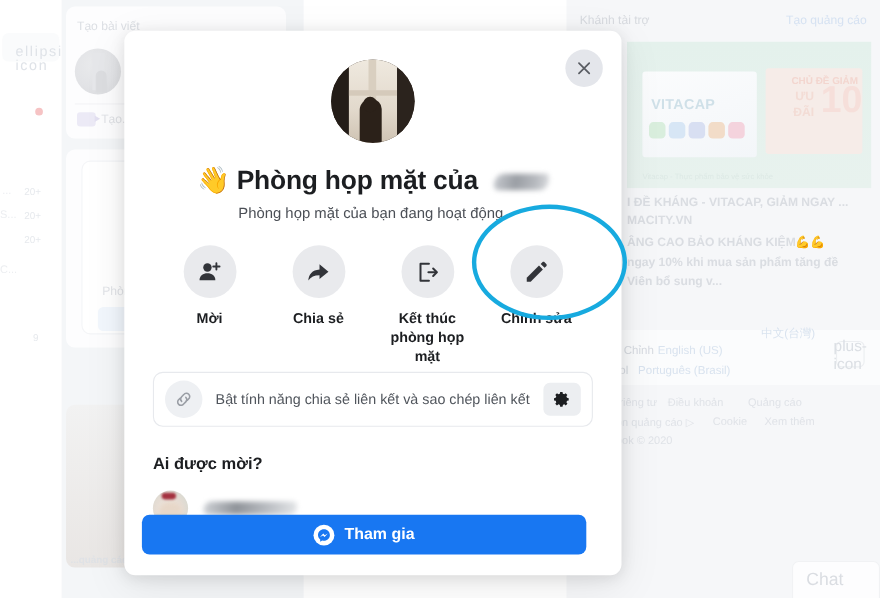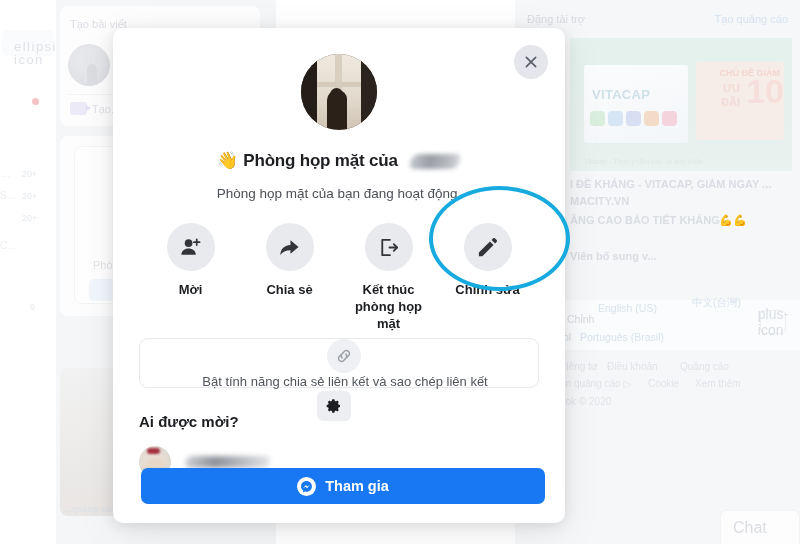--- a/index.html
+++ b/index.html
@@ -153,21 +153,21 @@
   .m-avatar .frame { position:absolute; left:34px; top:0; width:7px; height:76px; background:#d9cfc0; }
   .m-avatar .sill { position:absolute; left:16px; top:28px; width:44px; height:5px; background:#d5cabb; }
   .m-avatar .person {
     position:absolute; left:26px; bottom:0; width:20px; height:40px;
     background:#2b2119; border-radius:10px 9px 0 0;
   }
   .m-avatar .head { position:absolute; left:29px; bottom:28px; width:13px; height:14px; border-radius:50%; background:#2b2119; }
 
   .m-title {
     position:absolute; left:0; right:0; top:122px; text-align:center;
-    font-size:17px; font-weight:bold; color:#1c1e21; letter-spacing:-.2px;
+    font-size:24px; font-weight:bold; color:#1c1e21; letter-spacing:-.2px;
   }
   .m-title .redact {
     display:inline-block; vertical-align:middle; width:50px; height:15px; margin-left:8px;
     background: linear-gradient(100deg,#c9ccd1 0%, #9a9ea4 40%, #b7babf 75%, #dcdee1 100%);
     border-radius:10px 3px 9px 4px; filter: blur(2.2px);
   }
   .m-sub {
     position:absolute; left:0; right:0; top:158px; text-align:center;
     font-size:13.5px; color:#4b4f56;
   }
@@ -188,21 +188,21 @@
   
   .highlight {
     position:absolute; left:429px; top:186px; width:141px; height:105px;
     border:4px solid #17aadf; border-radius:50%;
     pointer-events:none;
   }
 
   
   .link-row {
     position:absolute; left:26px; top:310px; width:400px; height:50px;
-    border:1px solid #e7e9ed; border-radius:9px; display:flex; align-items:center;flex-direction:column;
+    border:1px solid #e7e9ed; border-radius:9px; display:flex; align-items:center;
   }
   .link-icon {
     margin-left:10px; width:34px; height:34px; border-radius:50%; background:#eef0f3;
     display:flex; align-items:center; justify-content:center; flex:none;
   }
   .link-icon svg { width:18px; height:18px; }
   .link-texts { margin-left:12px; flex:1; }
   .link-main { font-size:13px; color:#50555c; line-height:1.35; }
   .link-url { font-size:13.5px; color:#b7bbc1; line-height:1.4; }
   .gear-btn {
@@ -222,21 +222,21 @@
   .inv-avatar .red { position:absolute; left:8px; top:2px; width:13px; height:6px; border-radius:3px; background:#a43240; filter:blur(0.8px); }
   .inv-avatar .grn { position:absolute; left:3px; bottom:1px; width:26px; height:8px; background:#b9c7bb; filter:blur(1.6px); }
   .inv-name {
     margin-left:14px; width:85px; height:12px;
     background: linear-gradient(95deg,#cfd2d6 0%, #8f9399 35%, #bcbfc4 70%, #e4e6e8 100%);
     border-radius:8px 4px 7px 5px; filter: blur(2.4px);
   }
 
   
   .join-btn {
-    position:absolute; left:28px; bottom:19px; width:404px; height:36px;
+    position:absolute; left:16px; bottom:19px; width:404px; height:36px;
     background:#1877f2; border-radius:7px;
     display:flex; align-items:center; justify-content:center; cursor:pointer;
   }
   .join-icon { width:19px; height:19px; border-radius:50%; background:#ffffff; display:flex; align-items:center; justify-content:center; margin-right:9px; }
   .join-icon svg { width:13px; height:13px; }
   .join-label { color:#ffffff; font-size:14.5px; font-weight:bold; }
 </style>
 </head>
 <body>
 
@@ -294,21 +294,21 @@
       <div class="story-plus">+</div>
       <div class="story-card" style="left:140px; background:linear-gradient(180deg,#eeddd8,#e6d2cd);">
         <div class="story-name">Bong Bong</div>
       </div>
       <div class="story-card" style="left:202px; background:linear-gradient(180deg,#e7ddd6,#ddd0c8);">
         <div class="story-name">Huyền Ngọc</div>
       </div>
     </div>
 
     <div class="right-col">
-      <div class="rc-head-l">Đặng tài trợ</div>
+      <div class="rc-head-l">Khánh tài trợ</div>
       <div class="rc-head-r">Tạo quảng cáo</div>
 
       <div class="rc-ad">
         <div class="ad-box">
           <div class="ad-box-title">VITACAP</div>
           <div class="ad-chips">
             <div class="ad-chip" style="background:#d9eedd;"></div>
             <div class="ad-chip" style="background:#d7e6f5;"></div>
             <div class="ad-chip" style="background:#d8dff2;"></div>
             <div class="ad-chip" style="background:#f2dcc8;"></div>
@@ -318,26 +318,27 @@
         <div class="ad-right"></div>
         <div class="ad-kho">CHỦ ĐỀ GIẢM</div>
         <div class="ad-uu">ƯU</div>
         <div class="ad-dai">ĐÃI</div>
         <div class="ad-ten">10</div>
         <div class="ad-cap">Vitacap - Thực phẩm bảo vệ sức khỏe</div>
       </div>
 
       <div class="rc-line b" style="top:178px;">I ĐỀ KHÁNG - VITACAP, GIẢM NGAY ...</div>
       <div class="rc-line" style="top:195px;">MACITY.VN</div>
-      <div class="rc-line" style="top:214px;">ÂNG CAO BẢO TIẾT KHÁNG💪💪</div>
+      <div class="rc-line" style="top:214px;">ÂNG CAO BẢO KHÁNG KIỆM💪💪</div>
+      <div class="rc-line" style="top:233px;">ngay 10% khi mua sản phẩm tăng đề</div>
       <div class="rc-line" style="top:250px;">Viên bổ sung v...</div>
 
       <div class="rc-footer-card"></div>
       <div class="fl" style="left:52px; top:313px;">Chỉnh</div>
-      <div class="fl blue" style="left:83px; top:302px;">English (US)</div>
+      <div class="fl blue" style="left:83px; top:313px;">English (US)</div>
       <div class="fl blue" style="left:165px; top:296px;margin-left:12px;">中文(台灣)</div>
       <div class="fl" style="left:48px; top:331px;">ol</div>
       <div class="fl blue" style="left:65px; top:331px;">Português (Brasil)</div>
       <div class="plus-btn">plus-icon</div>
 
       <div class="fl2" style="left:48px; top:361px;">riêng tư</div>
       <div class="fl2" style="left:92px; top:361px;">Điều khoản</div>
       <div class="fl2" style="left:165px; top:361px;">Quảng cáo</div>
       <div class="fl2" style="left:45px; top:378px;">on quảng cáo ▷</div>
       <div class="fl2" style="left:133px; top:378px;">Cookie</div>

